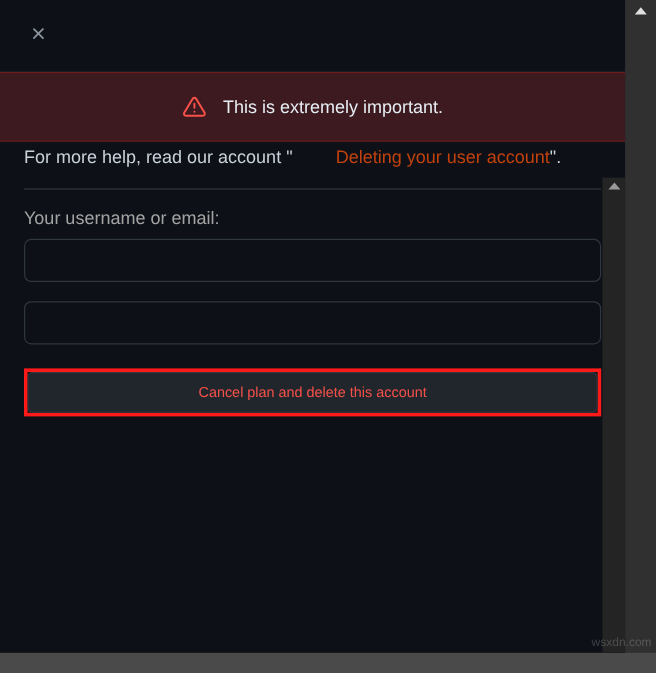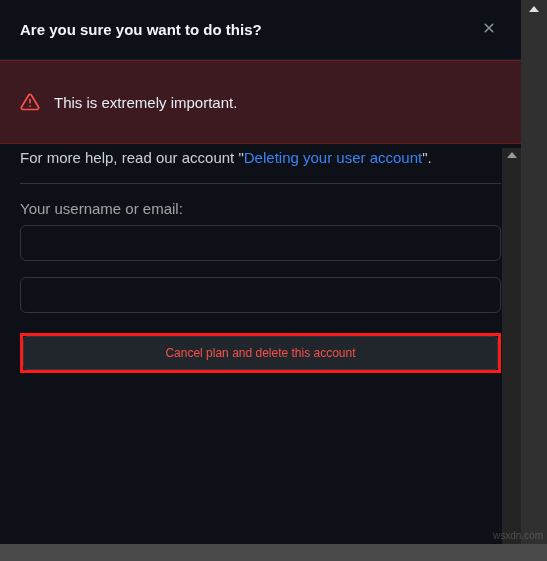--- a/index.html
+++ b/index.html
@@ -46,43 +46,45 @@
       padding: 4px;
       display: flex;
       align-items: center;
       justify-content: center;
     }
     .close-btn svg { width: 16px; height: 16px; }
     .alert-banner {
       background: #3c1a1f;
       border-top: 1px solid #6a1b1b;
       border-bottom: 1px solid #6a1b1b;
-      padding: 31px 20px;
+      padding: 18px 20px;
       display: flex;
       align-items: center;
       gap: 14px;
+      justify-content: center;
     }
     .alert-icon { color: #f85149; flex-shrink: 0; }
     .alert-icon svg { width: 20px; height: 20px; display: block; }
     .alert-text {
       color: #e6edf3;
       font-size: 15px;
     }
     .content {
       padding: 10px 20px 18px 20px;
     }
     .para {
       font-size: 15px;
       line-height: 1.55;
       color: #c9d1d9;
       margin-bottom: 14px;
     }
     .link {
-      color: #3b82f6;
+      color: #c2410c;
       text-decoration: none;
+      margin-left: 36px;
     }
     .divider {
       border: none;
       border-top: 1px solid #30363d;
       margin: 4px 0 16px 0;
     }
     .field-label {
       font-size: 15px;
       color: #a3a3a3;
       margin-bottom: 8px;
@@ -154,21 +156,20 @@
 <body>
 
 <div class="outer-bg">
   <div class="scrollbar-right">
     <div class="scroll-arrow up"></div>
   </div>
 
   <div class="modal-wrap">
 
     <div class="modal-header">
-      <div class="modal-title">Are you sure you want to do this?</div>
       <button class="close-btn">
         <span>
           <svg viewBox="0 0 16 16" fill="currentColor">
               <path d="M3.72 3.72a.75.75 0 011.06 0L8 6.94l3.22-3.22a.75.75 0 111.06 1.06L9.06 8l3.22 3.22a.75.75 0 11-1.06 1.06L8 9.06l-3.22 3.22a.75.75 0 01-1.06-1.06L6.94 8 3.72 4.78a.75.75 0 010-1.06z"></path>
             </svg>
         </span>
       </button>
     </div>
 
     <div class="alert-banner">

